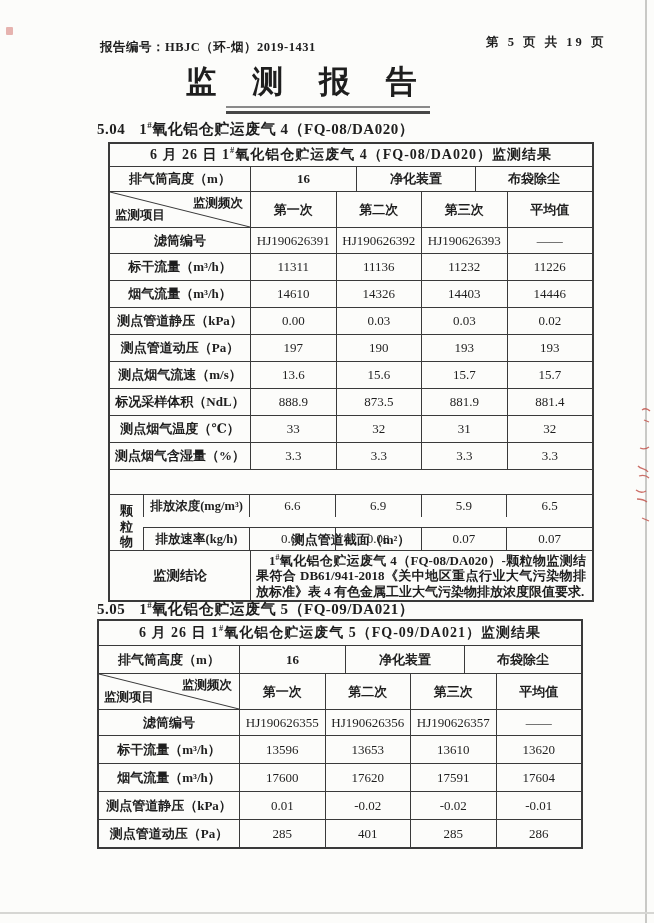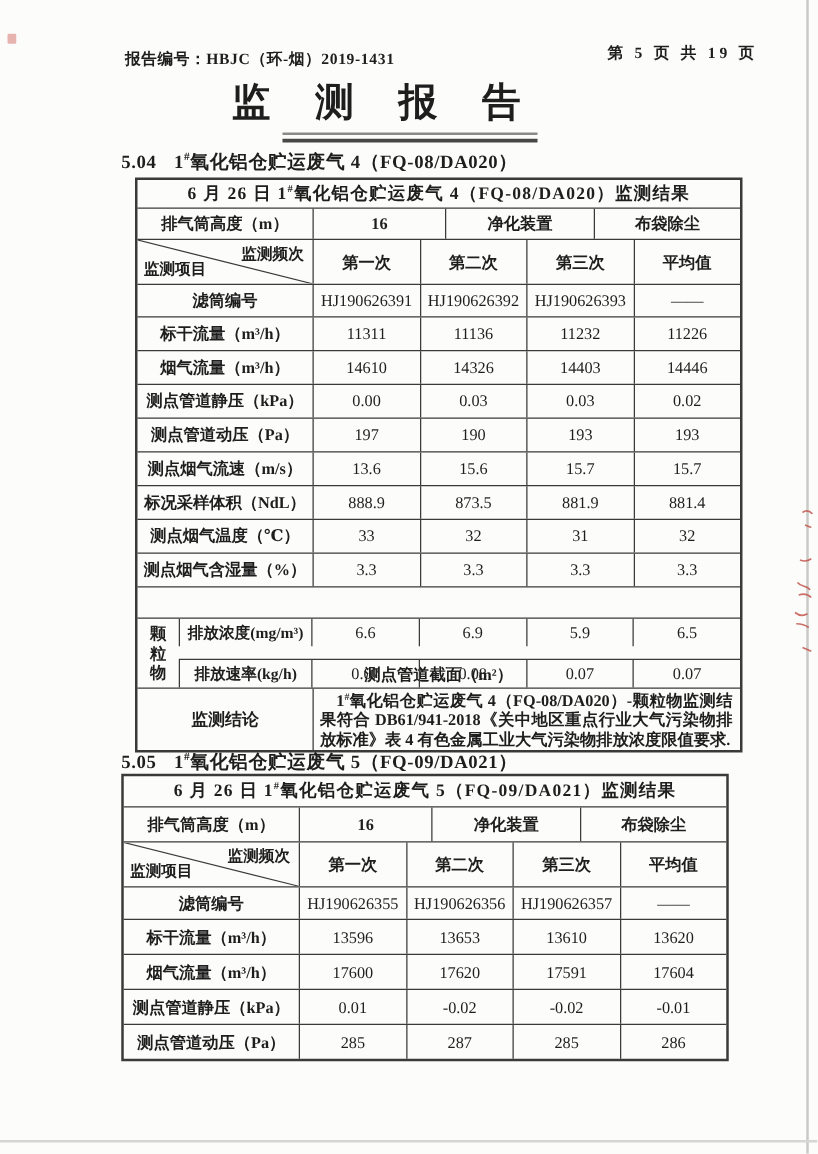--- a/index.html
+++ b/index.html
@@ -63,21 +63,21 @@
   .sv3{flex:1;font-weight:bold;}
 
   
   .diag{flex:0 0 140px;position:relative;border-left:none;}
   .diag svg{position:absolute;left:0;top:0;width:100%;height:100%;}
   .diag .freq{position:absolute;top:3px;right:7px;font-size:12.5px;font-weight:bold;}
   .diag .item{position:absolute;bottom:3px;left:5px;font-size:12.5px;font-weight:bold;}
   .hcol{flex:1;font-weight:bold;}
 
   
-  .pnarrow{flex:0 0 33px;display:flex;align-items:center;justify-content:center;}
+  .pnarrow{flex:0 0 33px;display:flex;align-items:flex-end;justify-content:center;}
   .pnarrow span{width:14px;line-height:1.2;word-break:break-all;font-weight:bold;font-size:13px;text-align:center;}
   .pright{flex:1;display:flex;flex-direction:column;gap:10px;}
   .prow{display:flex;flex:1;}
   .prow + .prow{border-top:1px solid var(--b);}
   .prow .c{border-left:1px solid var(--b);}
   .plab{flex:0 0 106px;font-weight:bold;font-size:12.5px;}
 
   
   .clab{flex:0 0 140px;font-weight:bold;font-size:13.5px;}
   .ctext{flex:1;border-left:1px solid var(--b);display:block;padding:2px 6px 2px 5px;
@@ -293,17 +293,17 @@
   <div class="tr h-r">
     <div class="c lab">测点管道静压（kPa）</div>
     <div class="c val">0.01</div>
     <div class="c val">-0.02</div>
     <div class="c val">-0.02</div>
     <div class="c val">-0.01</div>
   </div>
   <div class="tr h-r">
     <div class="c lab">测点管道动压（Pa）</div>
     <div class="c val">285</div>
-    <div class="c val">287</div>
+    <div class="c val">401</div>
     <div class="c val">285</div>
     <div class="c val">286</div>
   </div>
 </div>
 
 </body></html>

